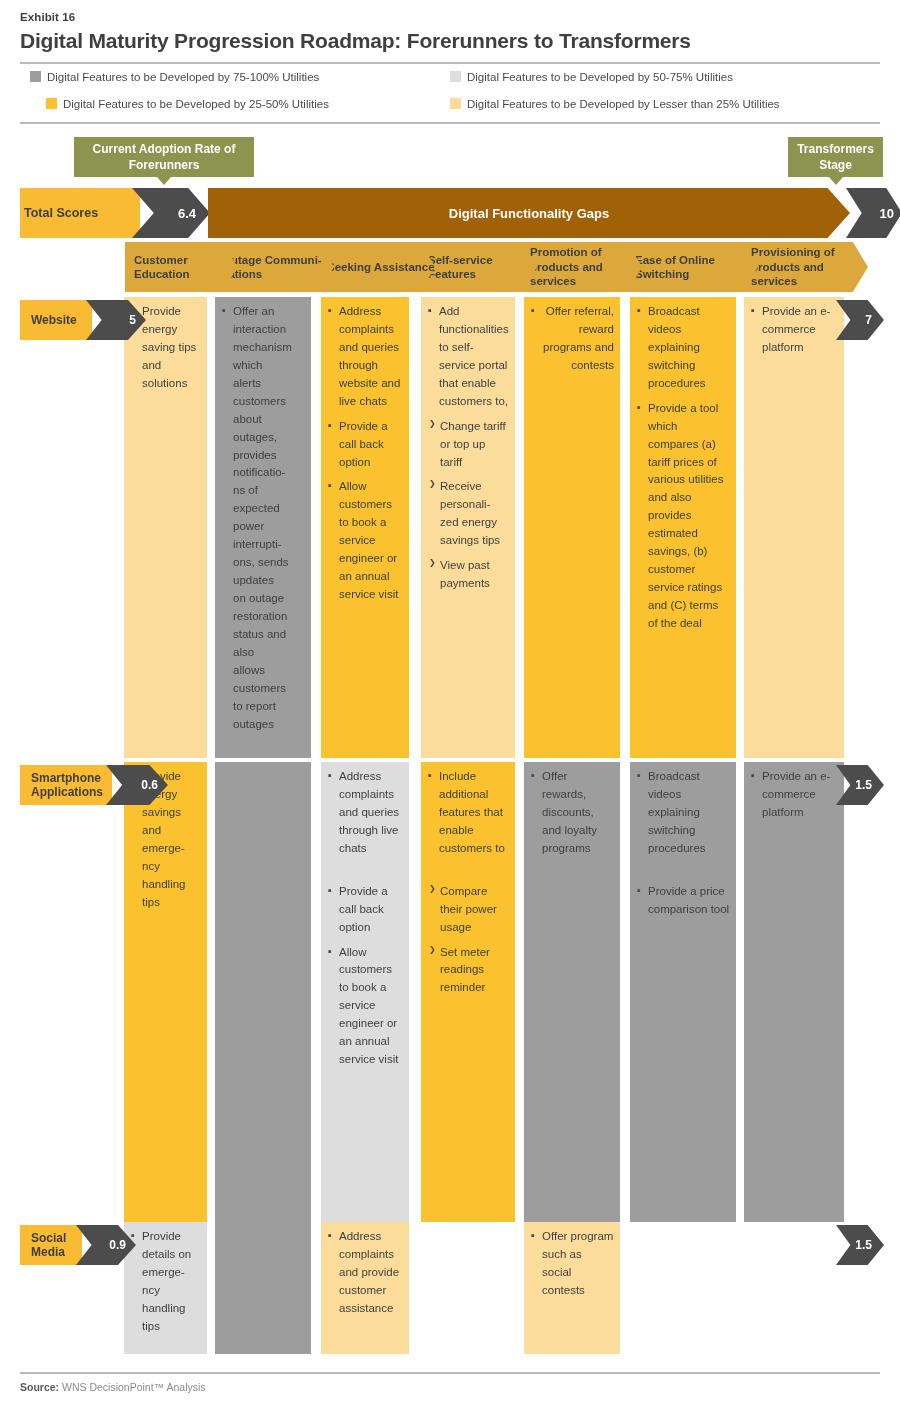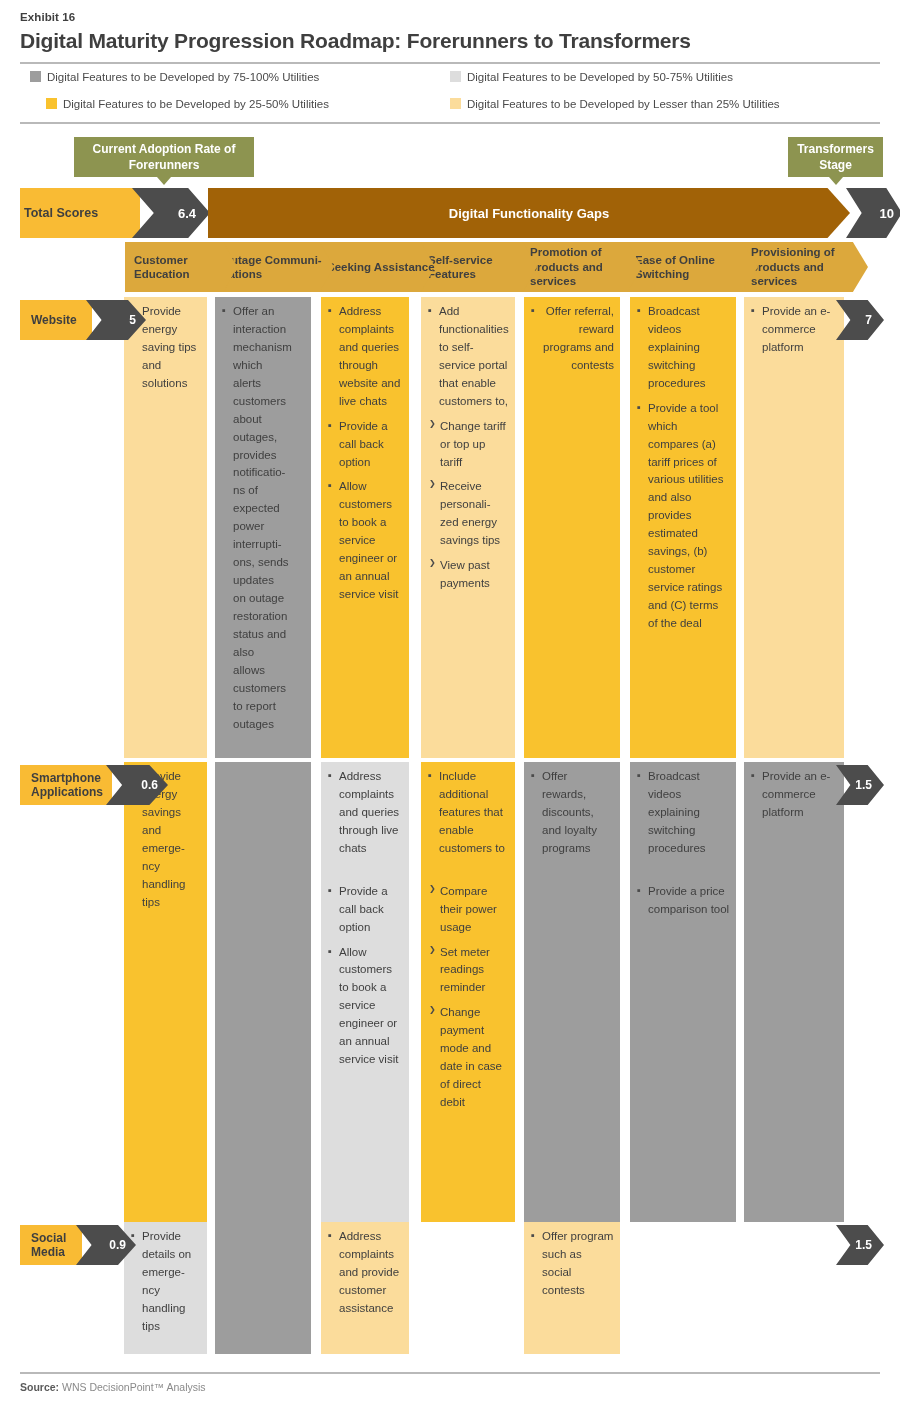--- a/index.html
+++ b/index.html
@@ -245,21 +245,20 @@
       <div class="spacer"></div>
       <div class="bul">Provide a call back option</div>
       <div class="bul">Allow customers to book a service engineer or an annual service visit</div>
     </div>
     <div class="band" style="left: 421px; top: 762px; width: 94px; height: 460px; background: rgb(249, 194, 46);"></div>
     <div class="cell" style="left: 421px; top: 762px; width: 94px;">
       <div class="bul">Include additional features that enable customers to</div>
       <div class="spacer"></div>
       <div class="sub">Compare their power usage</div>
       <div class="sub">Set meter readings reminder</div>
-      <div class="sub">Change payment mode and date in case of direct debit</div>
     </div>
     <div class="band" style="left: 524px; top: 762px; width: 96px; height: 460px; background: rgb(157, 157, 157);"></div>
     <div class="cell" style="left: 524px; top: 762px; width: 96px;">
       <div class="bul">Offer rewards, discounts, and loyalty programs</div>
     </div>
     <div class="band" style="left: 630px; top: 762px; width: 106px; height: 460px; background: rgb(157, 157, 157);"></div>
     <div class="cell" style="left: 630px; top: 762px; width: 106px;">
       <div class="bul">Broadcast videos explaining switching procedures</div>
       <div class="spacer"></div>
       <div class="bul">Provide a price comparison tool</div>

